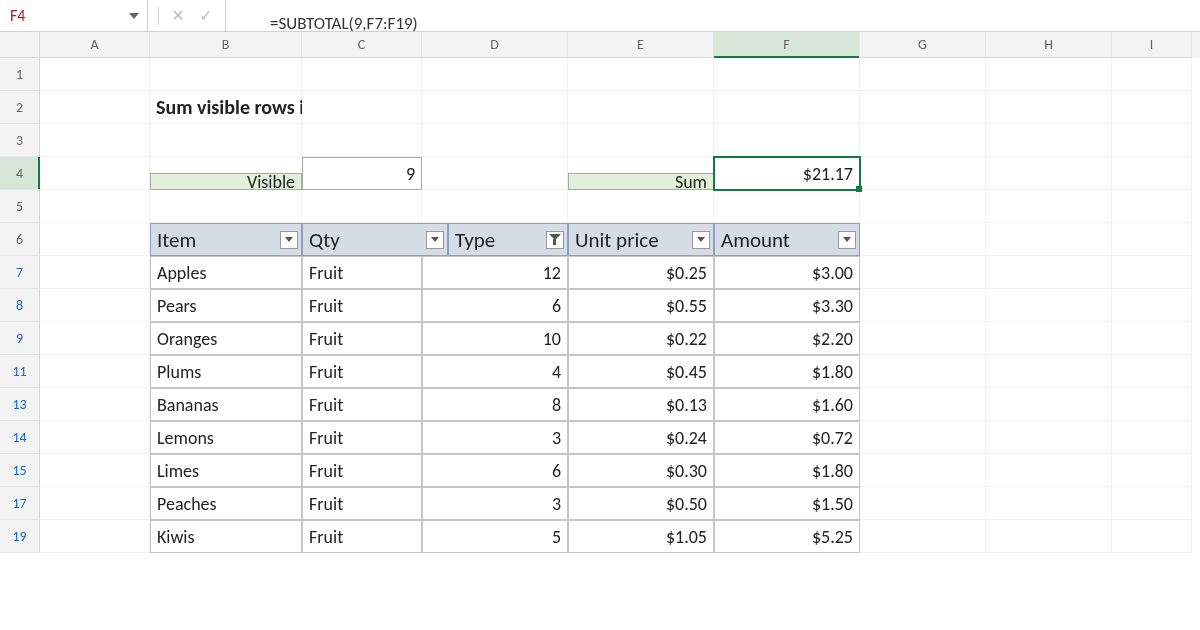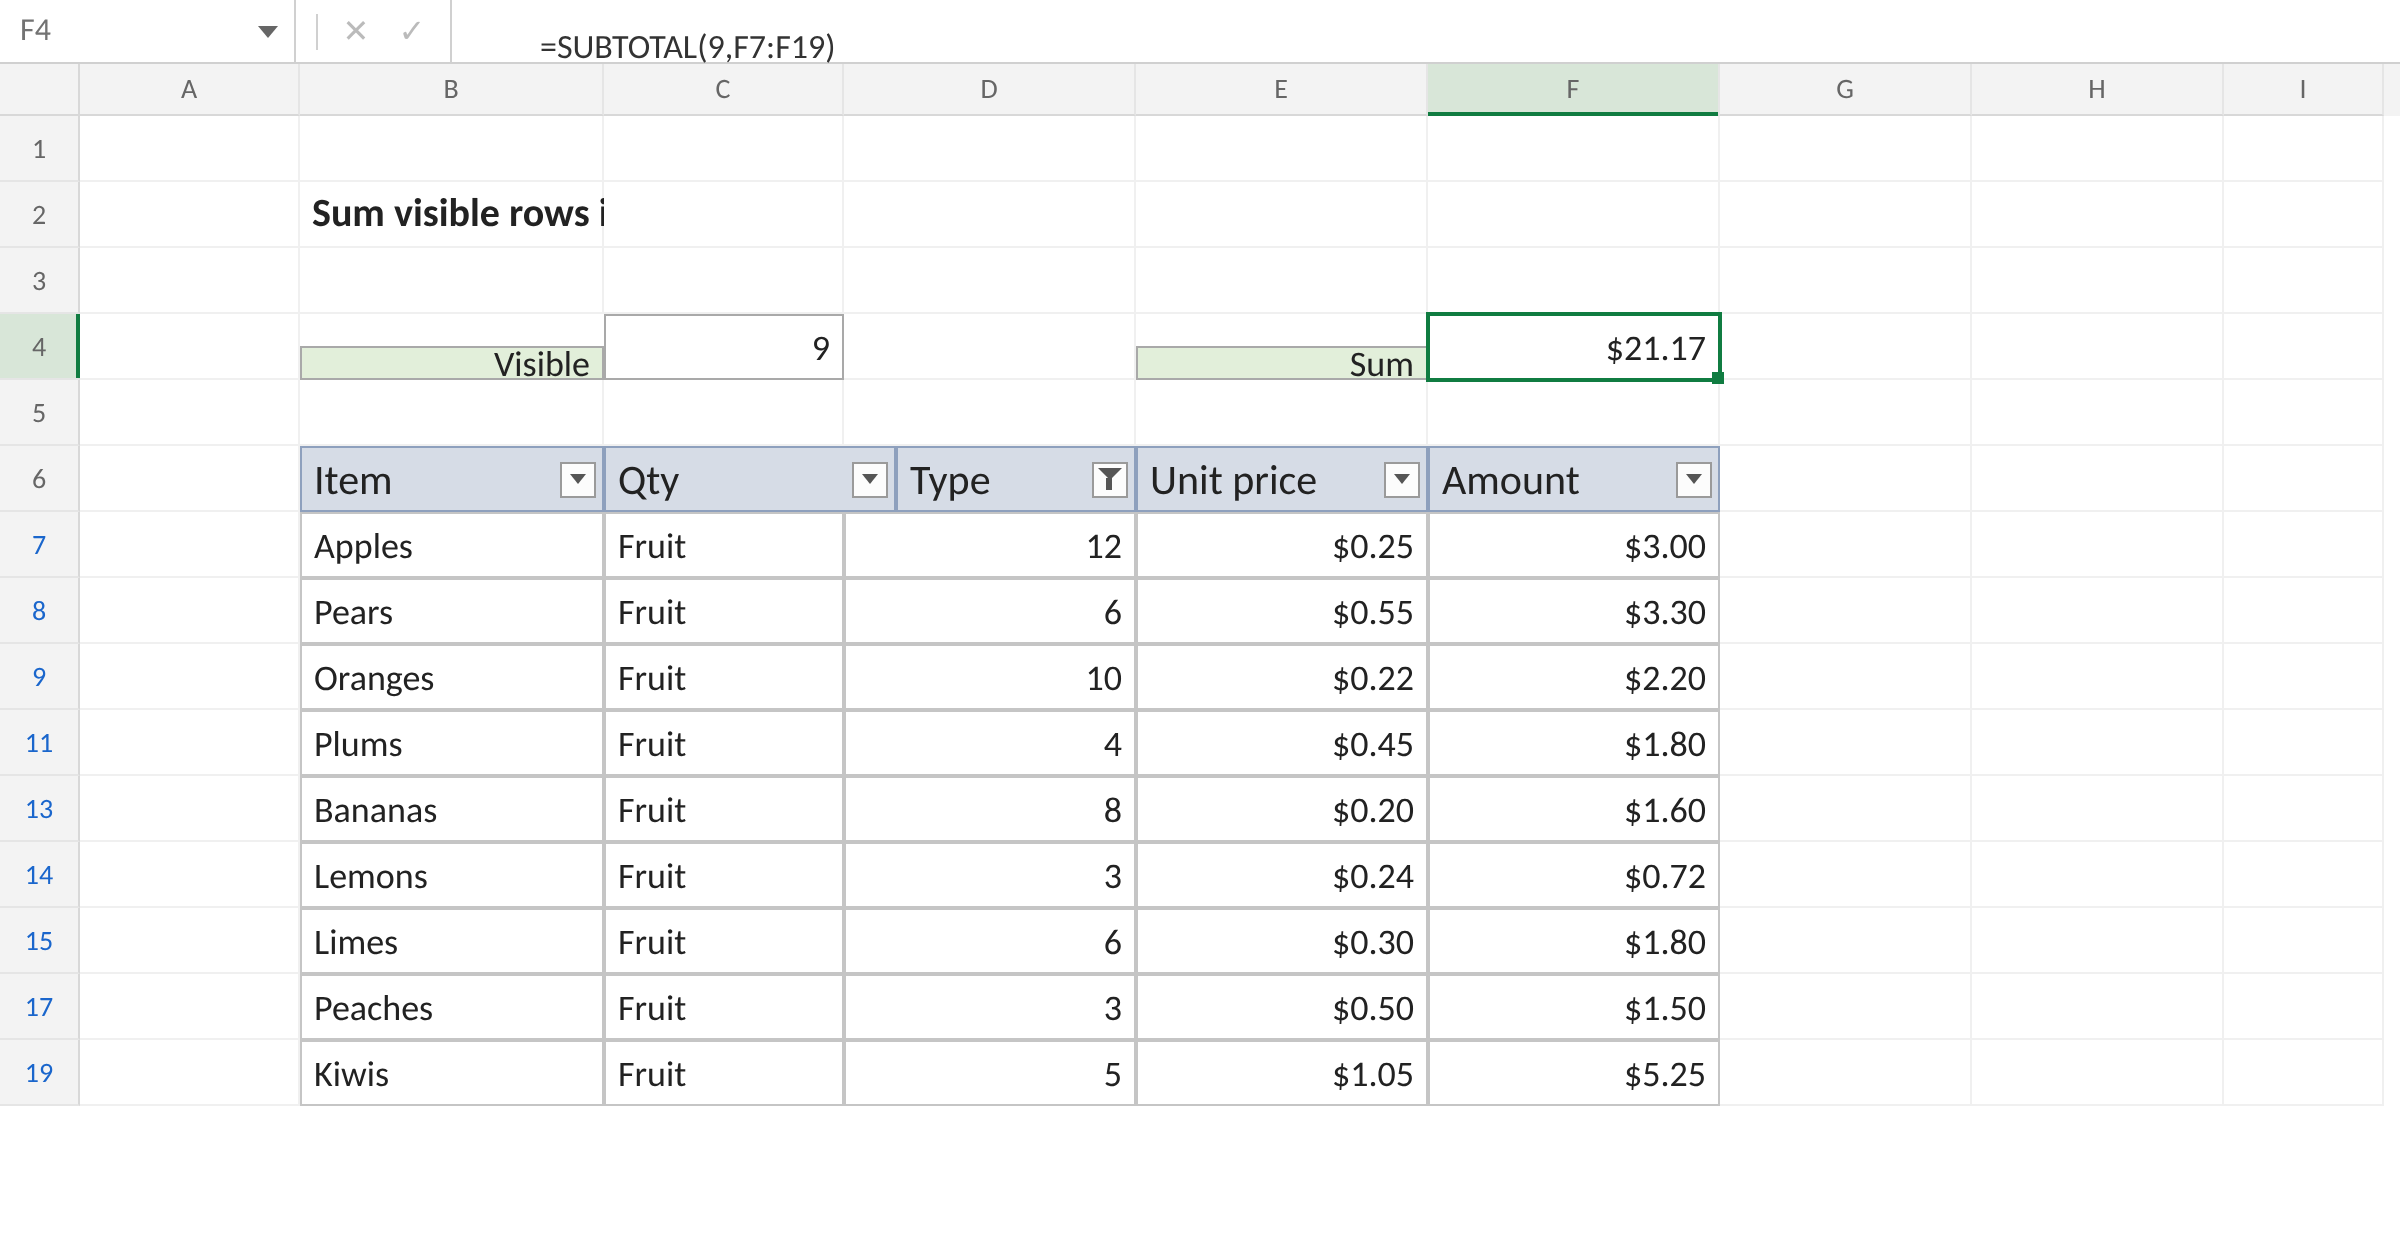--- a/index.html
+++ b/index.html
@@ -22,21 +22,21 @@
     background: #fff;
     font-size: 16px;
   }
   .namebox {
     width: 148px;
     display: flex; align-items: center;
     padding: 0 8px 0 10px;
     border-right: 1px solid #d0d0d0;
     position: relative;
   }
-  .namebox span { flex: 1; color: #737373; }
+  .namebox span { flex: 1; color: #b91c1c; }
   .fbar-btns {
     display: flex; align-items: center;
     padding: 0 6px;
     gap: 2px;
     border-right: 1px solid #d0d0d0;
   }
   .fbar-btn {
     width: 26px; height: 26px;
     display: flex; align-items: center; justify-content: center;
     color: #bbb;
@@ -386,21 +386,21 @@
       <div class="cell c-H"></div>
       <div class="cell c-I"></div>
     </div>
 
     <div class="row">
       <div class="rh filtered">13</div>
       <div class="cell c-A"></div>
       <div class="cell c-B tdata">Bananas</div>
       <div class="cell c-C tdata">Fruit</div>
       <div class="cell c-D tdata right">8</div>
-      <div class="cell c-E tdata right">$0.20</div>
+      <div class="cell c-E tdata right">$0.13</div>
       <div class="cell c-F tdata right">$1.60</div>
       <div class="cell c-G"></div>
       <div class="cell c-H"></div>
       <div class="cell c-I"></div>
     </div>
 
     <div class="row">
       <div class="rh filtered">14</div>
       <div class="cell c-A"></div>
       <div class="cell c-B tdata">Lemons</div>

